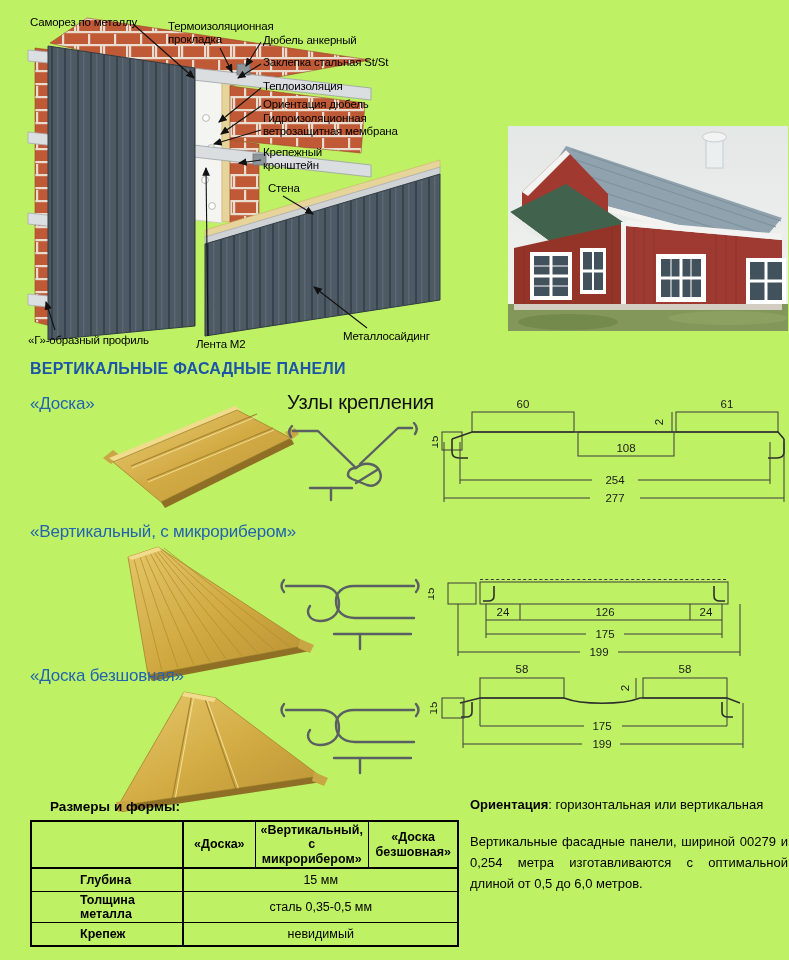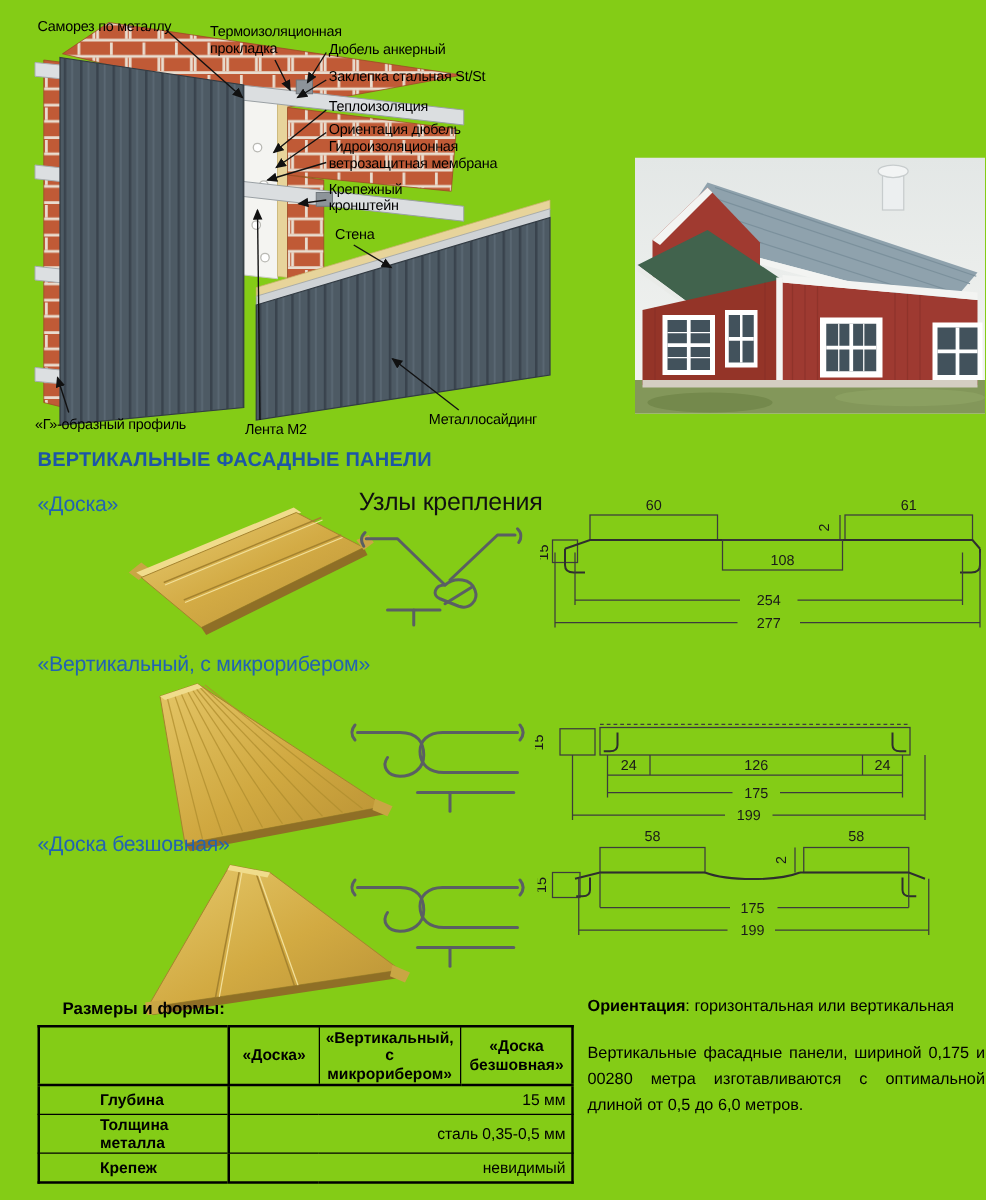--- a/index.html
+++ b/index.html
@@ -1,37 +1,37 @@
 <!DOCTYPE html>
 <html lang="ru"><head>
 <meta charset="utf-8">
 <style>
   html,body{margin:0;padding:0;background:#fff;}
   body{font-family:"Liberation Sans",sans-serif;color:#000;}
-  .page{position:relative;width:789px;height:960px;background:#84cc16;overflow:hidden;}
+  .page{position:relative;width:789px;height:960px;background:#bef264;overflow:hidden;}
   .abs{position:absolute;}
   
   .main-title{position:absolute;left:30px;top:360px;font-size:16px;font-weight:bold;color:#1d56a7;letter-spacing:.2px;}
   .sec-title{position:absolute;font-size:17px;color:#2263b2;letter-spacing:-.2px;}
   .uzly-title{position:absolute;font-size:20px;color:#111;font-weight:500;letter-spacing:-.2px;}
   
   .dlabel{position:absolute;font-size:11.5px;line-height:1.1;color:#000;letter-spacing:-.2px;white-space:nowrap;}
   .dlabel.wrap{white-space:normal;}
   
   svg text{font-family:"Liberation Sans",sans-serif;font-size:11.5px;fill:#1a1a1a;}
   .dim{stroke:#3c3c3c;stroke-width:1;fill:none;}
   .prof{stroke:#2e2e2e;stroke-width:1.6;fill:none;}
   .clip{stroke:#5a5f63;stroke-width:2.4;fill:none;stroke-linecap:round;stroke-linejoin:round;}
   .arrow{stroke:#111;stroke-width:1.1;fill:none;}
   
   .size-table{position:absolute;left:30px;top:820px;border-collapse:collapse;table-layout:fixed;}
   .size-table td,.size-table th{border:1px solid #000;font-size:12.5px;padding:1px 5px;vertical-align:middle;}
   .size-table{border:2px solid #000;}
   .size-table thead th{font-weight:bold;text-align:center;height:34px;border-bottom:2px solid #000;line-height:1.15;}
-  .size-table tbody td{height:20px;text-align:right;}
+  .size-table tbody td{height:20px;text-align:center;}
   .size-table tbody td.rowlab{text-align:left;font-weight:bold;border-right:2px solid #000;padding-left:48px;}
   .size-table thead th.empty{border-right:2px solid #000;}
   .table-title{position:absolute;left:30px;top:799px;font-size:13.5px;font-weight:bold;padding-left:20px;}
   
   .right-col{position:absolute;left:470px;top:796px;width:318px;font-size:13px;line-height:1.45;}
   .orient{margin:0 0 16px 0;}
   .orient b{font-weight:bold;}
   .descr{margin:0;text-align:justify;line-height:1.62;}
 </style>
 </head>
@@ -412,16 +412,16 @@
       </tr>
       <tr>
         <td class="rowlab">Крепеж</td>
         <td colspan="3">невидимый</td>
       </tr>
     </tbody>
   </table>
 
   <div class="right-col">
     <p class="orient"><b>Ориентация</b><span>: горизонтальная или вертикальная</span></p>
-    <p class="descr">Вертикальные фасадные панели, шириной 0,175 и 00280 метра изготавливаются с оптимальной длиной от 0,5 до 6,0 метров.</p>
+    <p class="descr">Вертикальные фасадные панели, шириной 00279 и 0,254 метра изготавливаются с оптимальной длиной от 0,5 до 6,0 метров.</p>
   </div>
 
 </div>
 
 </body></html>

